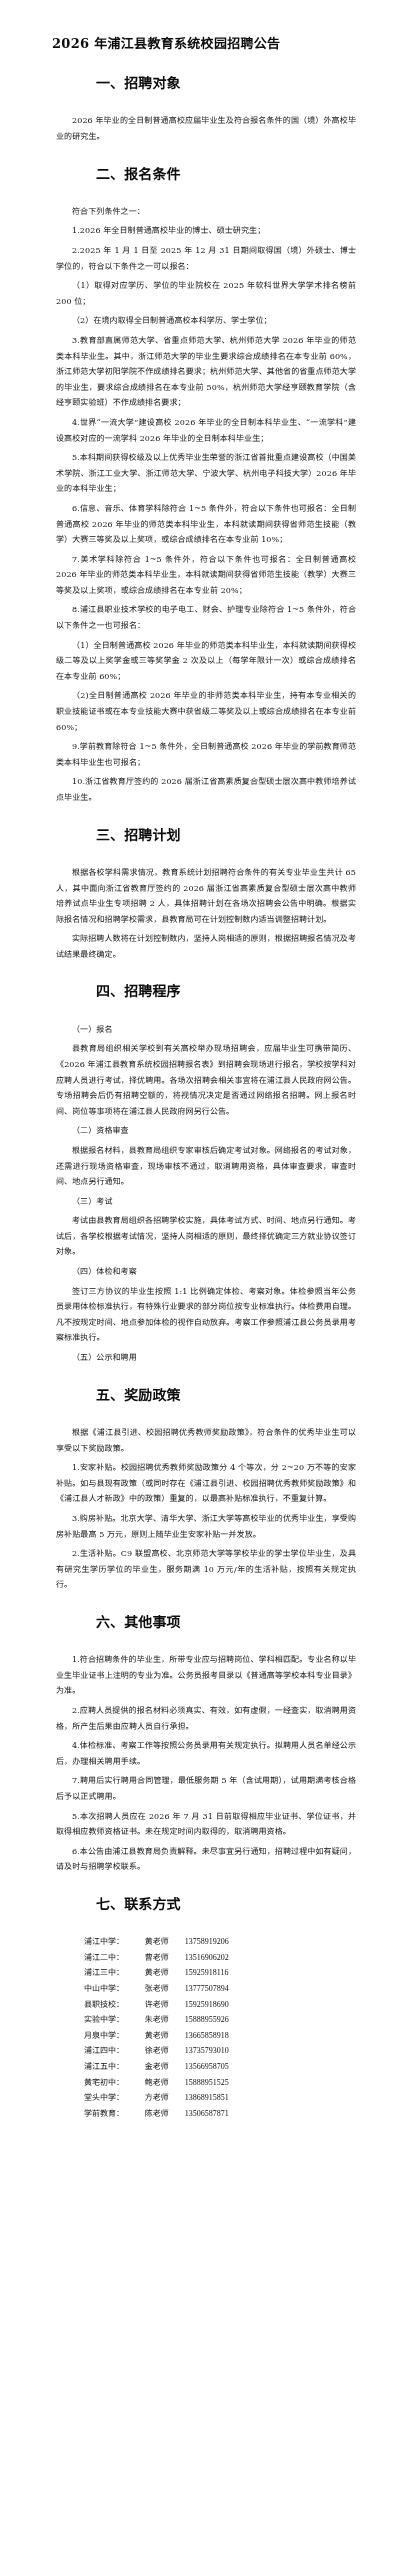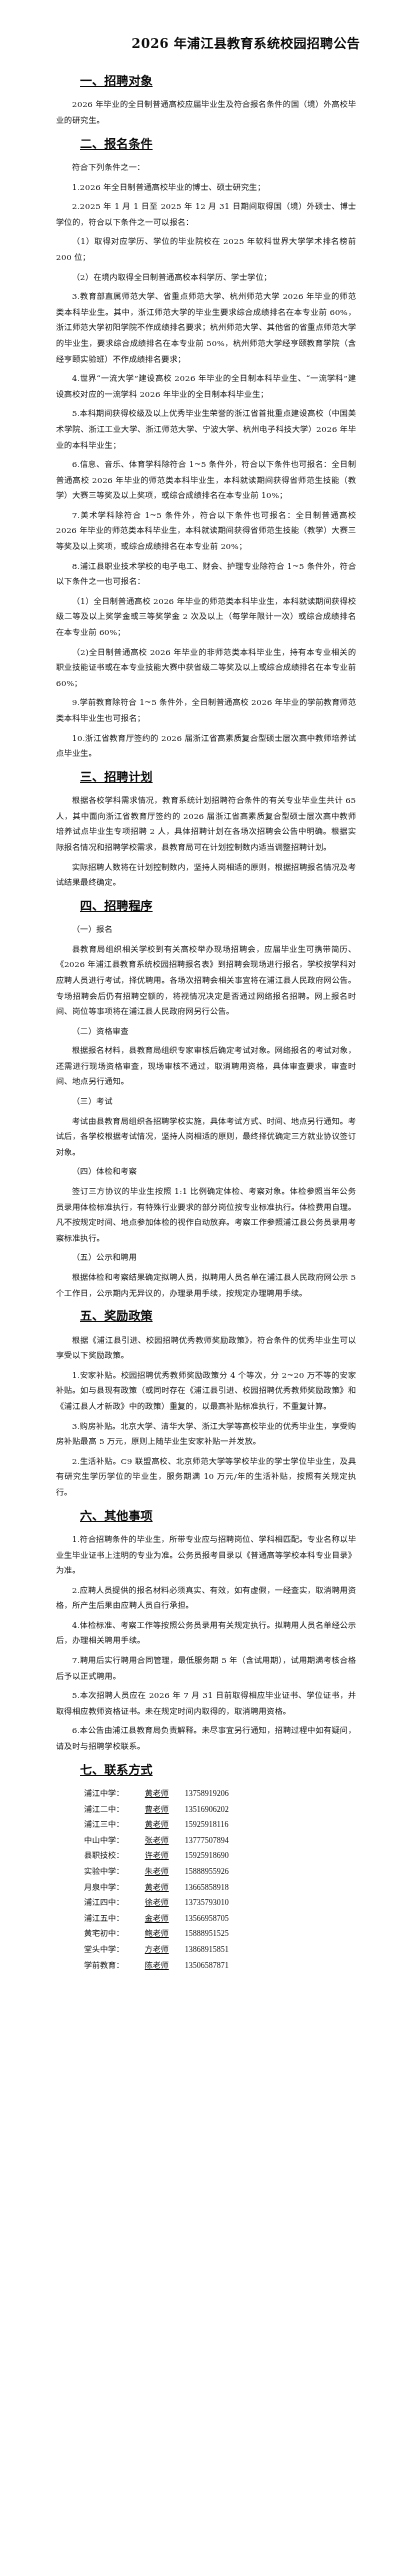--- a/index.html
+++ b/index.html
@@ -19,35 +19,34 @@
     background: #ffffff;
     box-sizing: border-box;
     padding: 35px 52px 20.6px 52px;
     position: relative;
   }
   .doc-title {
     font-family: "DejaVu Serif", "Liberation Serif", serif;
     font-weight: bold;
     font-size: 13px;
     line-height: 1.35;
-    text-align: right;
+    text-align: left;
     letter-spacing: 0.3px;
     margin: 0 0 17.5px 0;
     color: #0d0d0d;
   }
   .section-heading {
     font-family: "DejaVu Sans", "Liberation Sans", sans-serif;
     font-weight: bold;
-    font-size: 12px;
+    font-size: 14px;
     line-height: 1.95;
-    margin: 4px;
+    margin: 16px;
     text-indent: 2em;
     color: #0d0d0d;
     letter-spacing: 0.1px;
-    text-decoration: underline;
   }
   .para {
     font-size: 8px;
     line-height: 1.95;
     margin: 4px;
     text-indent: 2em;
     text-align: justify;
     text-justify: inter-ideograph;
     color: #111111;
     letter-spacing: 0.1px;
@@ -66,21 +65,20 @@
     text-indent: 2em;
   }
   .contact-school {
     display: inline-block;
     min-width: 6.2em;
   }
   .contact-name {
     display: inline-block;
     min-width: 4.3em;
     padding-left: 0.6em;
-    text-decoration: underline;
   }
   .contact-phone {
     display: inline-block;
     font-family: Liberation Serif, serif;
   }
   .tail-space {
     height: 62px;
   }
 </style>
 </head>
@@ -115,21 +113,20 @@
       <p class="section-heading">四、招聘程序</p>
       <p class="para">（一）报名</p>
       <p class="para">县教育局组织相关学校到有关高校举办现场招聘会，应届毕业生可携带简历、《2026 年浦江县教育系统校园招聘报名表》到招聘会现场进行报名，学校按学科对应聘人员进行考试，择优聘用。各场次招聘会相关事宜将在浦江县人民政府网公告。专场招聘会后仍有招聘空额的，将视情况决定是否通过网络报名招聘。网上报名时间、岗位等事项将在浦江县人民政府网另行公告。</p>
       <p class="para">（二）资格审查</p>
       <p class="para">根据报名材料，县教育局组织专家审核后确定考试对象。网络报名的考试对象，还需进行现场资格审查，现场审核不通过，取消聘用资格，具体审查要求，审查时间、地点另行通知。</p>
       <p class="para">（三）考试</p>
       <p class="para">考试由县教育局组织各招聘学校实施，具体考试方式、时间、地点另行通知。考试后，各学校根据考试情况，坚持人岗相适的原则，最终择优确定三方就业协议签订对象。</p>
       <p class="para">（四）体检和考察</p>
       <p class="para">签订三方协议的毕业生按照 1:1 比例确定体检、考察对象。体检参照当年公务员录用体检标准执行，有特殊行业要求的部分岗位按专业标准执行。体检费用自理。凡不按规定时间、地点参加体检的视作自动放弃。考察工作参照浦江县公务员录用考察标准执行。</p>
       <p class="para">（五）公示和聘用</p>
-      <p class="para">根据体检和考察结果确定拟聘人员，拟聘用人员名单在浦江县人民政府网公示 5 个工作日，公示期内无异议的，办理录用手续，按规定办理聘用手续。</p>
       <p class="section-heading">五、奖励政策</p>
       <p class="para">根据《浦江县引进、校园招聘优秀教师奖励政策》，符合条件的优秀毕业生可以享受以下奖励政策。</p>
       <p class="para">1.安家补贴。校园招聘优秀教师奖励政策分 4 个等次，分 2~20 万不等的安家补贴。如与县现有政策（或同时存在《浦江县引进、校园招聘优秀教师奖励政策》和《浦江县人才新政》中的政策）重复的，以最高补贴标准执行，不重复计算。</p>
       <p class="para">3.购房补贴。北京大学、清华大学、浙江大学等高校毕业的优秀毕业生，享受购房补贴最高 5 万元，原则上随毕业生安家补贴一并发放。</p>
       <p class="para">2.生活补贴。C9 联盟高校、北京师范大学等学校毕业的学士学位毕业生，及具有研究生学历学位的毕业生，服务期满 10 万元/年的生活补贴，按照有关规定执行。</p>
       <p class="section-heading">六、其他事项</p>
       <p class="para">1.符合招聘条件的毕业生，所带专业应与招聘岗位、学科相匹配。专业名称以毕业生毕业证书上注明的专业为准。公务员报考目录以《普通高等学校本科专业目录》为准。</p>
       <p class="para">2.应聘人员提供的报名材料必须真实、有效，如有虚假，一经查实，取消聘用资格，所产生后果由应聘人员自行承担。</p>
       <p class="para">4.体检标准、考察工作等按照公务员录用有关规定执行。拟聘用人员名单经公示后，办理相关聘用手续。</p>
       <p class="para">7.聘用后实行聘用合同管理，最低服务期 5 年（含试用期），试用期满考核合格后予以正式聘用。</p>

